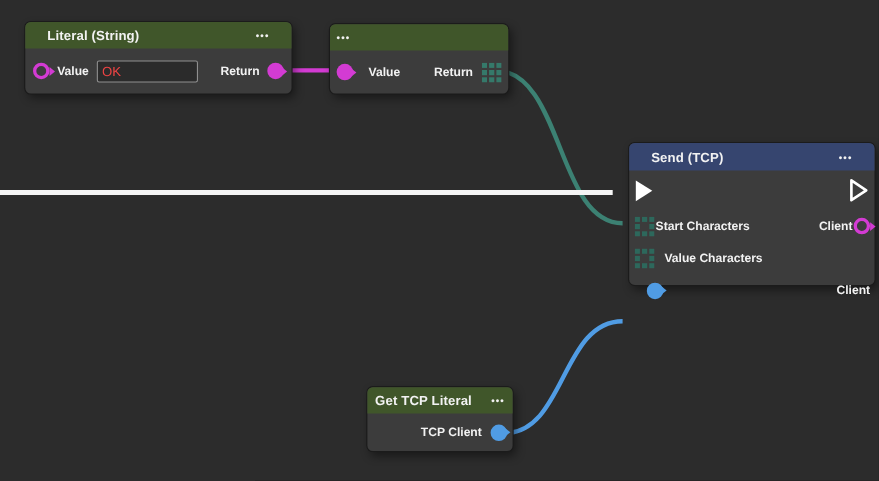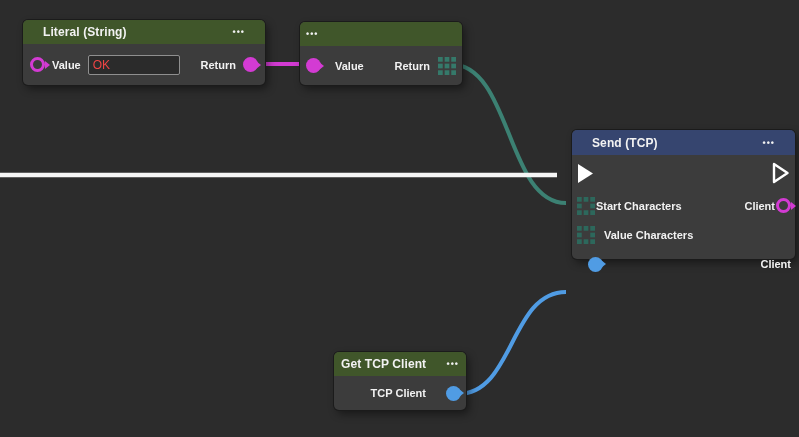--- a/index.html
+++ b/index.html
@@ -150,22 +150,22 @@
       <span class="lbl">Value Characters</span>
     </div>
     <div class="row" style="height:30px;padding:0 4px 0 16px;gap:9px;justify-content:space-between;">
       <span class="port filled p-blue"></span>
       <span class="lbl">Client</span>
     </div>
   </div>
 
   <div class="node" style="left:334px;top:352px;width:132px;height:58px;">
     <div class="node-header hdr-green" style="padding:0 7px;">
-      <span class="node-title">Get TCP Client</span>
+      <span class="node-title">Get TCP Literal</span>
       <span class="menu-dots">•••</span>
     </div>
-    <div class="row" style="height:34px;padding:0 5px;gap:20px;justify-content:flex-end;">
+    <div class="row" style="height:34px;padding:0 5px;gap:8px;justify-content:flex-end;">
       <span class="lbl">TCP Client</span>
       <span class="port filled p-blue"></span>
     </div>
   </div>
 
 </div>
 
 </body></html>

